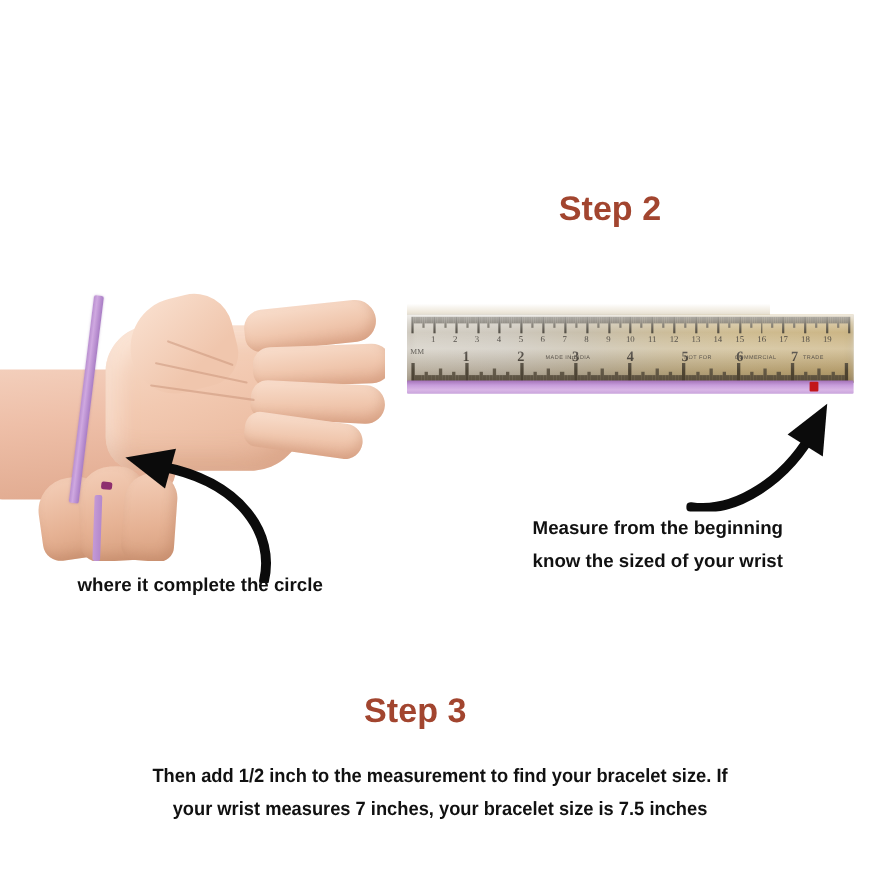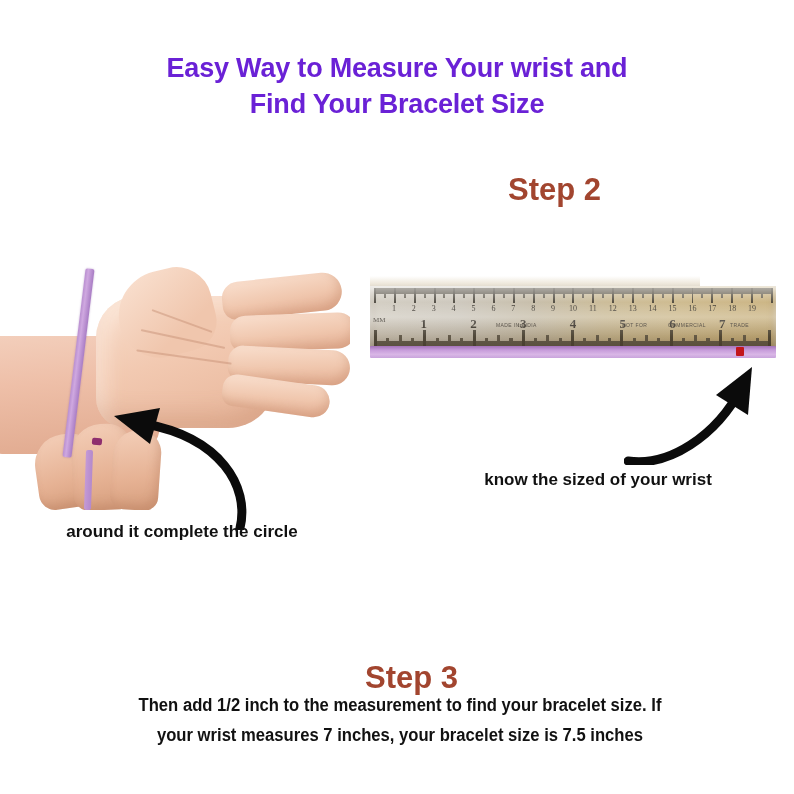--- a/index.html
+++ b/index.html
@@ -39,21 +39,21 @@
   .step-heading {
     position: absolute;
     color: #A2452F;
     font-weight: bold;
     font-size: 31px;
     line-height: 36px;
     white-space: nowrap;
   }
   #step1-heading { left: 62px;  top: 182px; }
   #step2-heading { left: 508px; top: 172px; }
-  #step3-heading { left: 365px; top: 628px; margin-top: 32px; }
+  #step3-heading { left: 331px; top: 628px; }
 
   
   .caption {
     position: absolute;
     color: #111111;
     font-weight: bold;
     font-size: 17px;
     line-height: 30px;
     text-align: center;
   }
@@ -267,24 +267,20 @@
   
   .arrow-svg { position: absolute; }
   #arrow-step1 { left: 108px; top: 400px; width: 150px; height: 130px; }
   #arrow-step2 { left: 624px; top: 365px; width: 166px; height: 100px; }
 </style>
 </head>
 <body>
 
 <div class="page">
 
-  <div class="title">
-    <span>Easy Way to Measure Your wrist and</span>
-    <span class="line2">Find Your Bracelet Size</span>
-  </div>
 
 
   <div class="hand-photo">
     <div class="forearm"></div>
     <div class="palm"></div>
     <div class="thenar"></div>
     <div class="finger" id="finger-index"></div>
     <div class="finger" id="finger-middle"></div>
     <div class="finger" id="finger-ring"></div>
     <div class="finger" id="finger-pinky"></div>
@@ -298,21 +294,21 @@
     <div class="paper-strip-tail"></div>
     <div class="strip-mark"></div>
   </div>
 
   <svg class="arrow-svg" id="arrow-step1" viewBox="0 0 150 130">
     <path d="M132 128 C 142 86, 112 38, 38 24" fill="none" stroke="#0b0b0b" stroke-width="9" stroke-linecap="round"></path>
     <path d="M6 16 L 52 8 L 42 44 Z" fill="#0b0b0b"></path>
   </svg>
 
   <div class="caption" id="step1-caption">
-    <div>around it complete the circle</div>
+    <div>where it complete the circle</div>
   </div>
 
   <div class="step-heading" id="step2-heading">Step 2</div>
 
   <div class="ruler-photo">
     <div class="ruler-top-shadow"></div>
     <div class="ruler-body"></div>
 
     <div class="tick-row" id="tick-row-top">
         <div class="tick major" style="height: 15px;"></div>
@@ -692,20 +688,21 @@
     <div class="paper-strip-flat"></div>
     <div class="strip-red-mark"></div>
   </div>
 
   <svg class="arrow-svg" id="arrow-step2" viewBox="0 0 166 100">
     <path d="M4 96 C 44 102, 92 72, 118 22" fill="none" stroke="#0b0b0b" stroke-width="9" stroke-linecap="round"></path>
     <path d="M128 2 L 124 50 L 92 30 Z" fill="#0b0b0b"></path>
   </svg>
 
   <div class="caption" id="step2-caption">
+    <div>Measure from the beginning</div>
     <div>know the sized of your wrist</div>
   </div>
 
   <div class="step-heading" id="step3-heading">Step 3</div>
 
   <div class="caption" id="step3-caption">
     <div>Then add 1/2 inch to the measurement  to find your bracelet size. If</div>
     <div>your wrist measures 7 inches, your bracelet size is 7.5 inches</div>
   </div>
 

